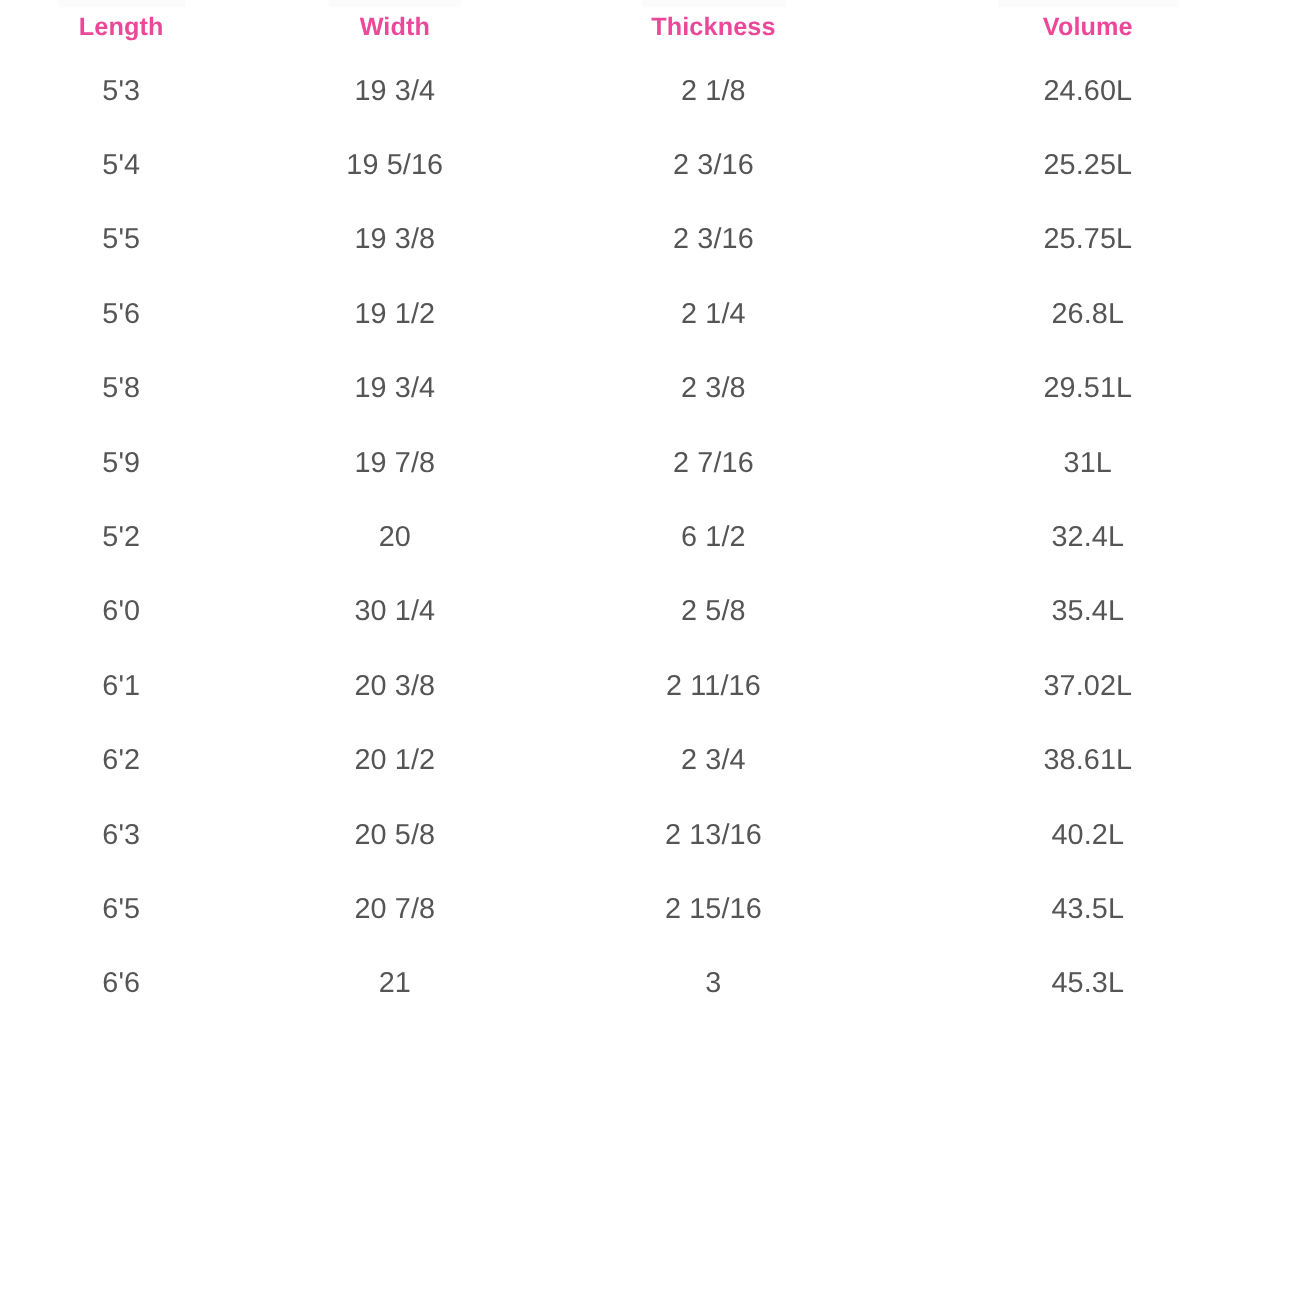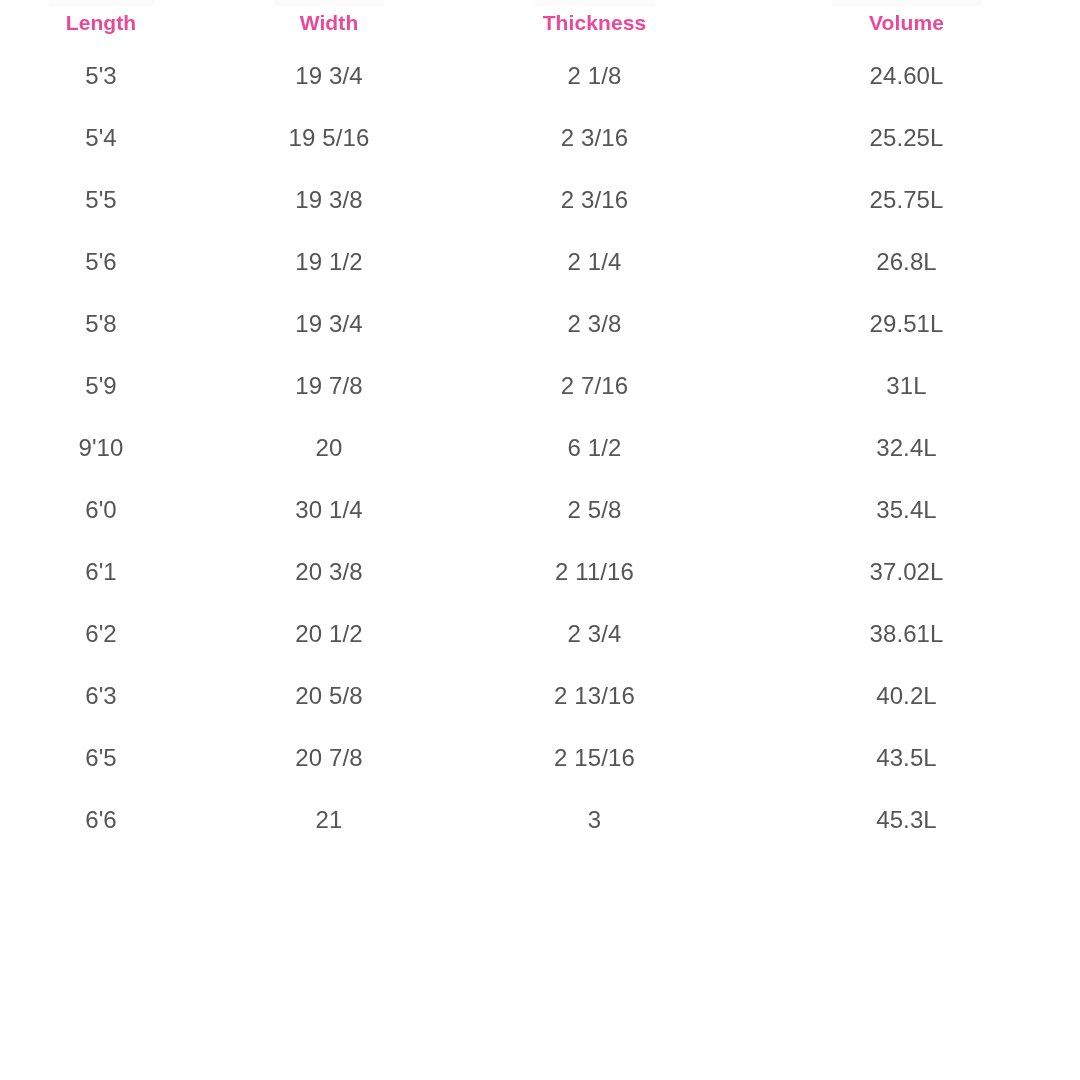--- a/index.html
+++ b/index.html
@@ -147,21 +147,21 @@
           <td>2 3/8</td>
           <td>29.51L</td>
         </tr>
         <tr>
           <td>5'9</td>
           <td>19 7/8</td>
           <td>2 7/16</td>
           <td>31L</td>
         </tr>
         <tr>
-          <td>9'10</td>
+          <td>5'2</td>
           <td>20</td>
           <td>6 1/2</td>
           <td>32.4L</td>
         </tr>
         <tr>
           <td>6'0</td>
           <td>30 1/4</td>
           <td>2 5/8</td>
           <td>35.4L</td>
         </tr>

